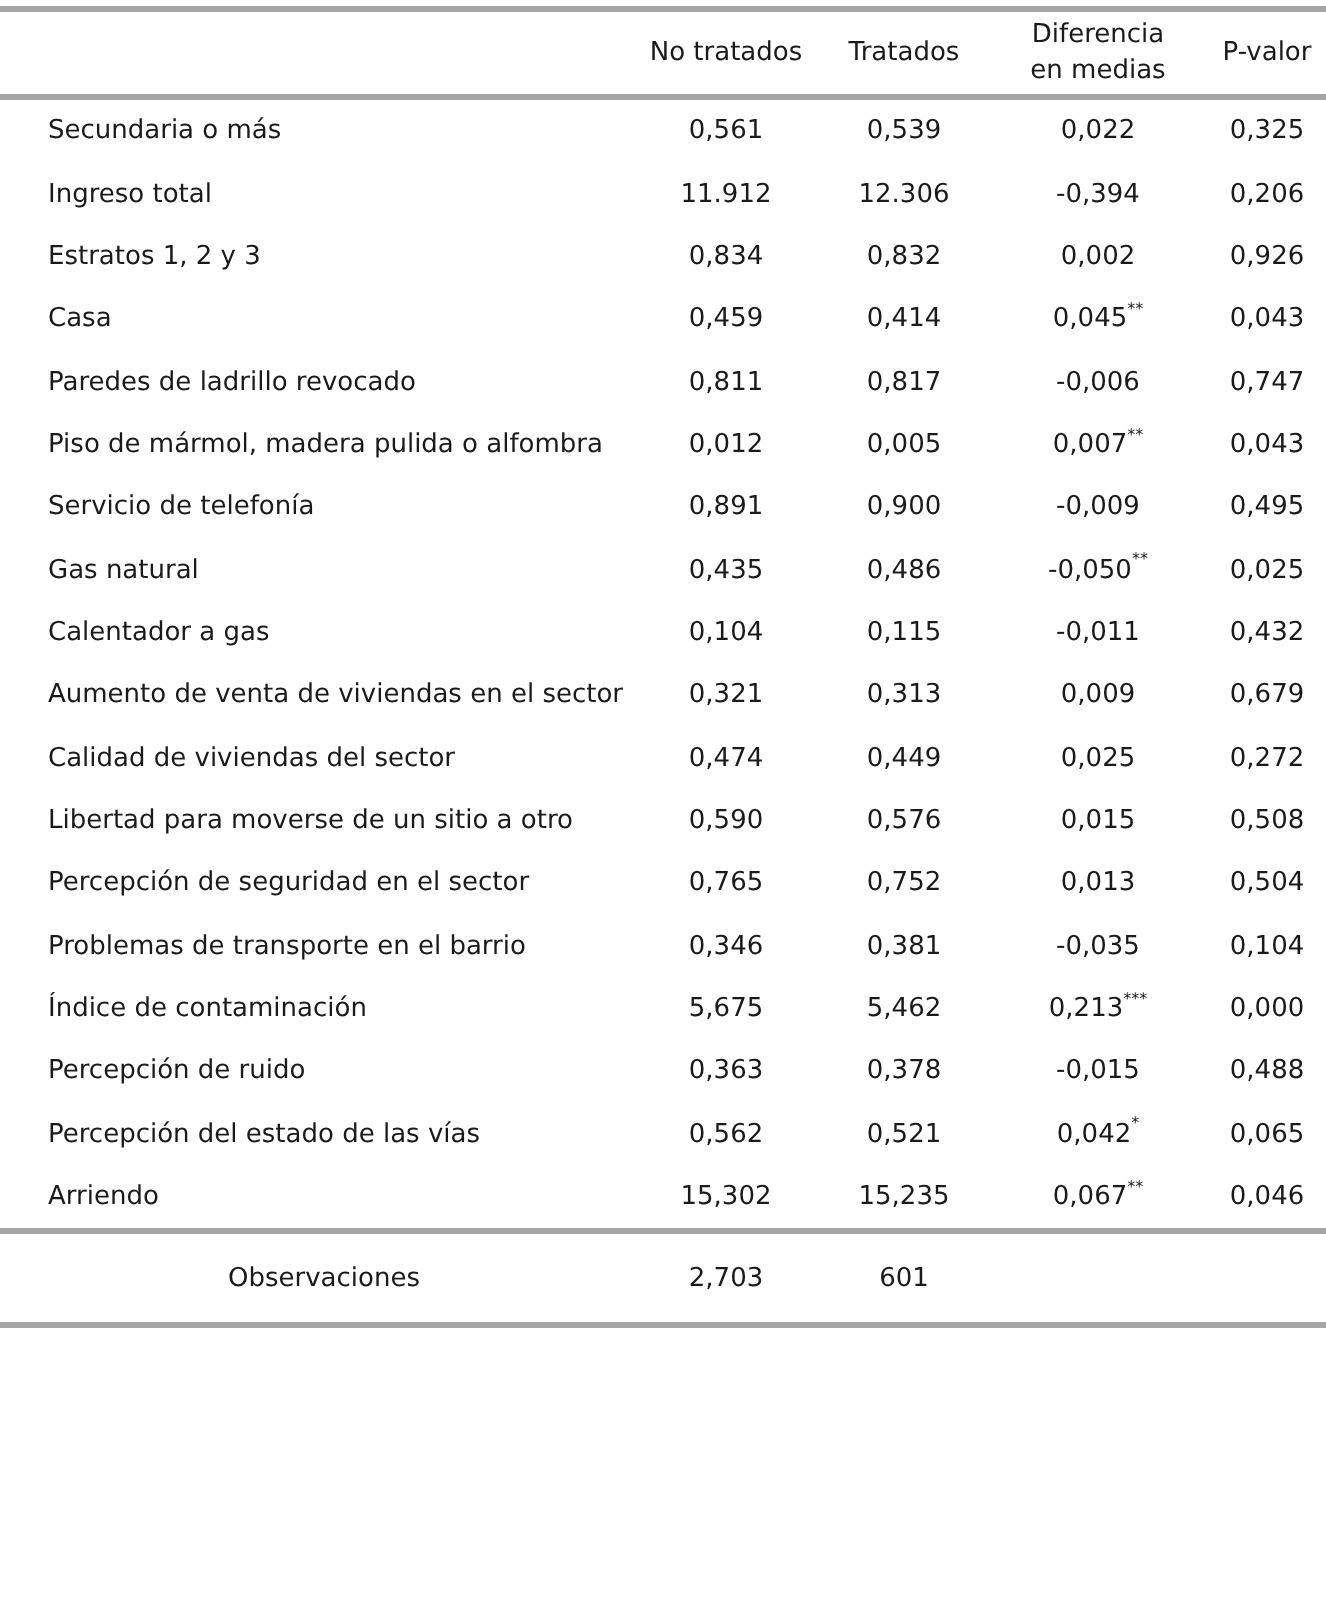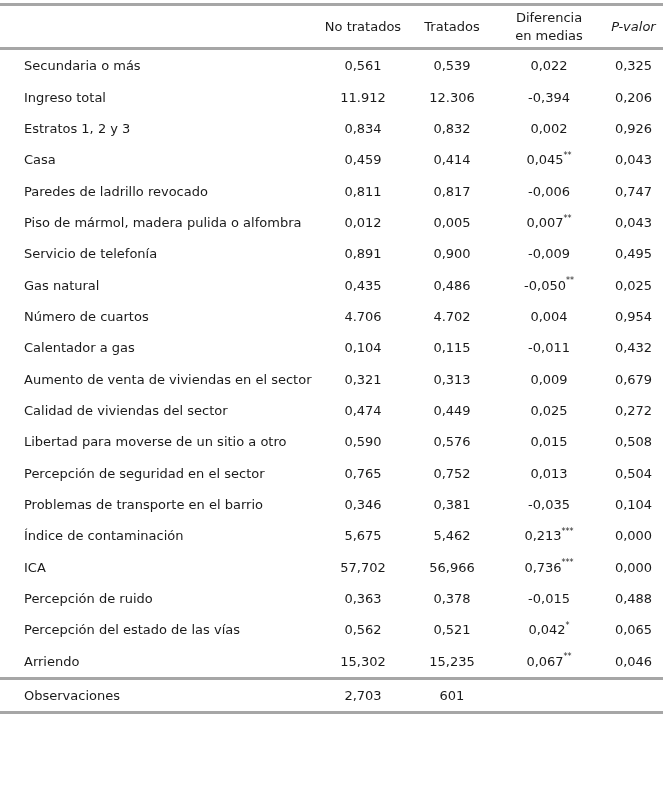--- a/index.html
+++ b/index.html
@@ -63,22 +63,23 @@
     td.num.dif { padding-left: 6px; }
     td.num.p { padding-left: 4px; }
     sup.stars {
       font-size: 8px;
       position: relative;
       top: -1px;
       vertical-align: super;
       line-height: 0;
     }
     .obs-table td {
-      height: 31px;
+      height: 44px;
       vertical-align: middle;
+      text-align: center;
     }
   </style>
 </head>
 <body>
 
 <div class="table-wrap">
   <div class="rule"></div>
   <table>
     <colgroup>
       <col class="c-label">
@@ -89,21 +90,21 @@
     </colgroup>
     <thead>
       <tr>
         <th class="label"></th>
         <th style="padding-left:18px;">No tratados</th>
         <th style="padding-left:4px;">Tratados</th>
         <th style="padding-left:6px;">
           <div>Diferencia</div>
           <div>en medias</div>
         </th>
-        <th style="padding-left:4px;font-style:italic;">P-valor</th>
+        <th style="padding-left:4px;">P-valor</th>
       </tr>
     </thead>
   </table>
   <div class="rule"></div>
   <table>
     <colgroup>
       <col class="c-label">
         <col class="c-nt">
         <col class="c-t">
         <col class="c-dif">
@@ -160,27 +161,20 @@
           <td class="num p">0,495</td>
         </tr>
         <tr>
           <td class="label">Gas natural</td>
           <td class="num nt">0,435</td>
           <td class="num t">0,486</td>
           <td class="num dif"><span>-0,050</span><sup class="stars">**</sup></td>
           <td class="num p">0,025</td>
         </tr>
         <tr>
-          <td class="label">Número de cuartos</td>
-          <td class="num nt">4.706</td>
-          <td class="num t">4.702</td>
-          <td class="num dif"><span>0,004</span><sup class="stars"></sup></td>
-          <td class="num p">0,954</td>
-        </tr>
-        <tr>
           <td class="label">Calentador a gas</td>
           <td class="num nt">0,104</td>
           <td class="num t">0,115</td>
           <td class="num dif"><span>-0,011</span><sup class="stars"></sup></td>
           <td class="num p">0,432</td>
         </tr>
         <tr>
           <td class="label">Aumento de venta de viviendas en el sector</td>
           <td class="num nt">0,321</td>
           <td class="num t">0,313</td>
@@ -213,27 +207,20 @@
           <td class="num nt">0,346</td>
           <td class="num t">0,381</td>
           <td class="num dif"><span>-0,035</span><sup class="stars"></sup></td>
           <td class="num p">0,104</td>
         </tr>
         <tr>
           <td class="label">Índice de contaminación</td>
           <td class="num nt">5,675</td>
           <td class="num t">5,462</td>
           <td class="num dif"><span>0,213</span><sup class="stars">***</sup></td>
-          <td class="num p">0,000</td>
-        </tr>
-        <tr>
-          <td class="label">ICA</td>
-          <td class="num nt">57,702</td>
-          <td class="num t">56,966</td>
-          <td class="num dif"><span>0,736</span><sup class="stars">***</sup></td>
           <td class="num p">0,000</td>
         </tr>
         <tr>
           <td class="label">Percepción de ruido</td>
           <td class="num nt">0,363</td>
           <td class="num t">0,378</td>
           <td class="num dif"><span>-0,015</span><sup class="stars"></sup></td>
           <td class="num p">0,488</td>
         </tr>
         <tr>

